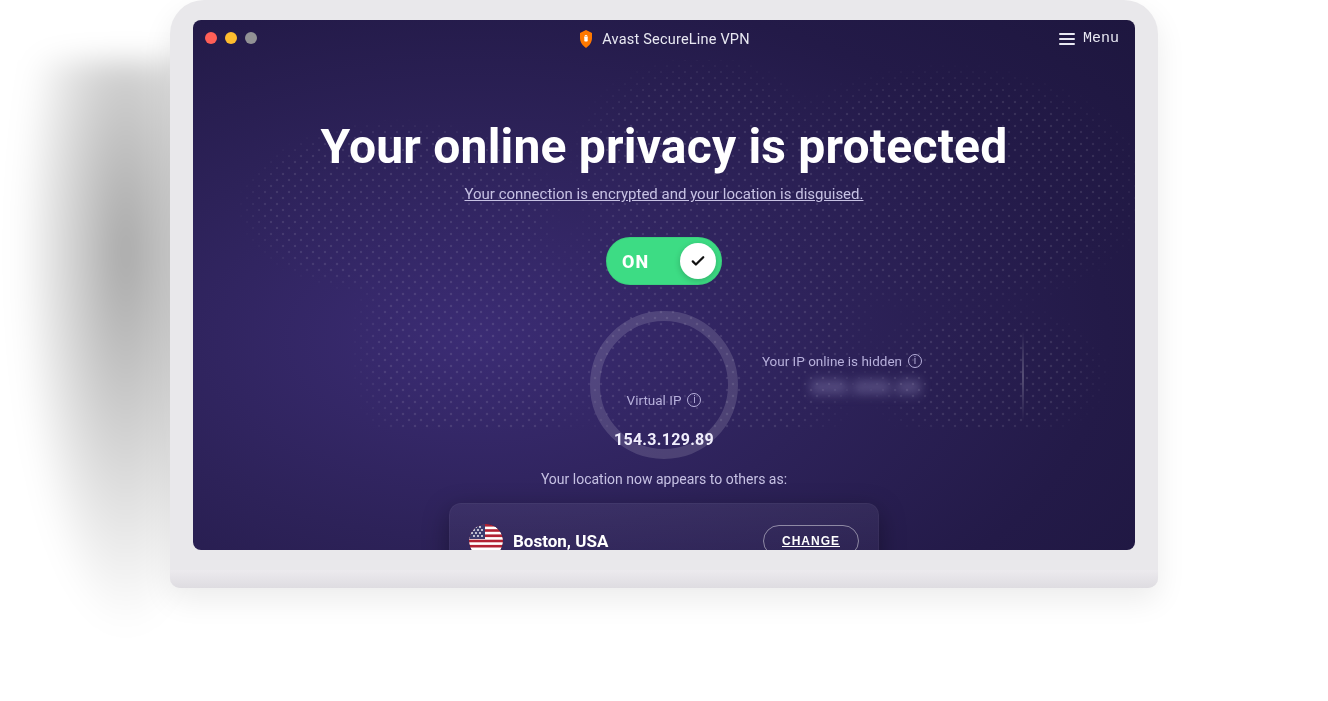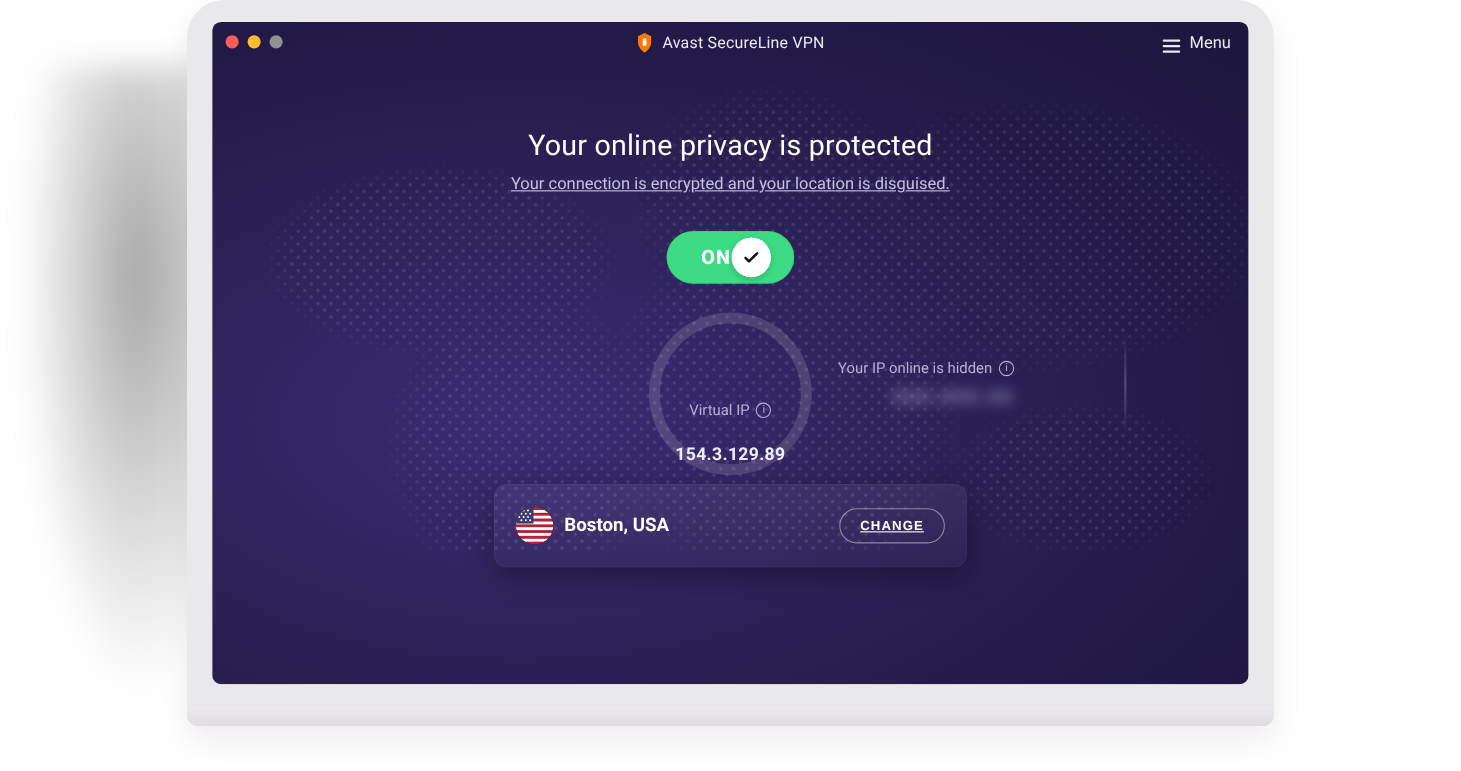--- a/index.html
+++ b/index.html
@@ -3,21 +3,21 @@
 <meta charset="utf-8">
 <style>
   * { box-sizing: border-box; margin: 0; padding: 0; }
   html, body { width: 1328px; height: 701px; background: #fff; font-family: -apple-system, BlinkMacSystemFont, "Segoe UI", Roboto, Helvetica, Arial, sans-serif; }
   .stage { position: relative; width: 1328px; height: 701px; }
 
   
   .laptop {
     position: absolute;
     left: 170px; top: 0;
-    width: 988px; height: 660px;
+    width: 988px; height: 588px;
     background: #e9e8eb;
     border-radius: 34px 34px 10px 10px;
     box-shadow: 0 12px 30px rgba(0,0,0,0.08);
   }
   .base-bar {
     position:absolute; left:0px; right:0px; bottom:0px; height:18px;
     background: linear-gradient(#eceaee,#dedce1);
     border-radius: 0 0 10px 10px;
   }
   .left-shadow {
@@ -64,30 +64,30 @@
     position:relative; height:38px; display:flex; align-items:center; justify-content:center;
     color:#e8e8f2;
   }
   .traffic { position:absolute; left:12px; top:12px; display:flex; gap:8px; }
   .dot { width:12px; height:12px; border-radius:50%; }
   .dot.red { background:#ff5f57; }
   .dot.yellow { background:#febc2e; }
   .dot.green { background:#929295; } 
   .title-center { display:flex; align-items:center; gap:8px; font-size:14.5px; letter-spacing:0.2px; }
   .logo-icon svg { display:block; }
-  .menu { position:absolute; right:16px; top:10px; display:flex; align-items:flex-end; gap:8px; color:#e8e8f2; font-size:15px; cursor:pointer; }
+  .menu { position:absolute; right:16px; top:10px; display:flex; align-items:center; gap:8px; color:#e8e8f2; font-size:15px; cursor:pointer;font-family:Liberation Mono, monospace; }
   .hamb { width:16px; height:12px; position:relative; }
   .hamb::before, .hamb::after, .hamb span { content:""; position:absolute; left:0; right:0; height:2px; background:#e8e8f2; border-radius:1px; }
   .hamb::before { top:0; } .hamb span { top:5px; } .hamb::after { top:10px; }
 
   .content { position:relative; padding-top:60px; text-align:center; color:#fff; }
-  h1 { font-size:26px; font-weight:400; letter-spacing:0.2px; }
+  h1 { font-size:48px; font-weight:700; letter-spacing:0.2px; }
   .subtitle { margin-top:10px; font-size:15px; color:#c6c1e3;text-decoration:underline; }
 
-  .toggle { margin:34px auto 0; width:116px; height:48px; background:#3ddc84; border-radius:999px; display:flex; align-items:center; justify-content:center; padding:6px 6px 6px 16px; box-shadow:inset 0 0 0 1px rgba(0,0,0,0.05); cursor:pointer; }
+  .toggle { margin:34px auto 0; width:116px; height:48px; background:#3ddc84; border-radius:999px; display:flex; align-items:center; justify-content:space-between; padding:6px 6px 6px 16px; box-shadow:inset 0 0 0 1px rgba(0,0,0,0.05); cursor:pointer; }
   .toggle .label { color:#fff; font-weight:800; letter-spacing:1px; font-size:18px; }
   .knob { width:36px; height:36px; background:#fff; border-radius:50%; display:flex; align-items:center; justify-content:center; box-shadow:0 2px 6px rgba(0,0,0,0.2); }
   .knob svg { width:18px; height:18px; }
 
   .row { position:relative; margin:26px auto 0; width:720px; height:140px; display:flex; align-items:flex-start; justify-content:center; }
   .col { flex:1; padding-top:40px; }
   .lbl { font-size:13.5px; color:#b7b0db; display:inline-flex; align-items:center; gap:6px; }
   .val { margin-top:8px; font-size:16px; font-weight:700; color:#f0eefc; letter-spacing:0.3px; }
   .blurred { filter: blur(6px); color:#a6a0cf; font-weight:600; letter-spacing:2px; }
   .divider { width:1px; align-self:stretch; margin:20px 0 0; background:linear-gradient(to bottom, transparent, rgba(255,255,255,0.22), transparent); height:90px; }
@@ -170,20 +170,21 @@
               <span>Virtual IP</span>
               <span class="info-icon">i</span>
             </div>
             <div class="val">154.3.129.89</div>
           </div>
 
           <div class="divider"></div>
 
         </div>
 
+        <div class="loc-label">Your location now appears to others as:</div>
 
         <div class="location-card">
           <div class="loc-left">
             <span class="flag">
               <svg viewBox="0 0 34 34" width="34" height="34">
                 <defs>
                     <clipPath id="c">
                       <circle cx="17" cy="17" r="17"></circle>
                     </clipPath>
                   </defs>

